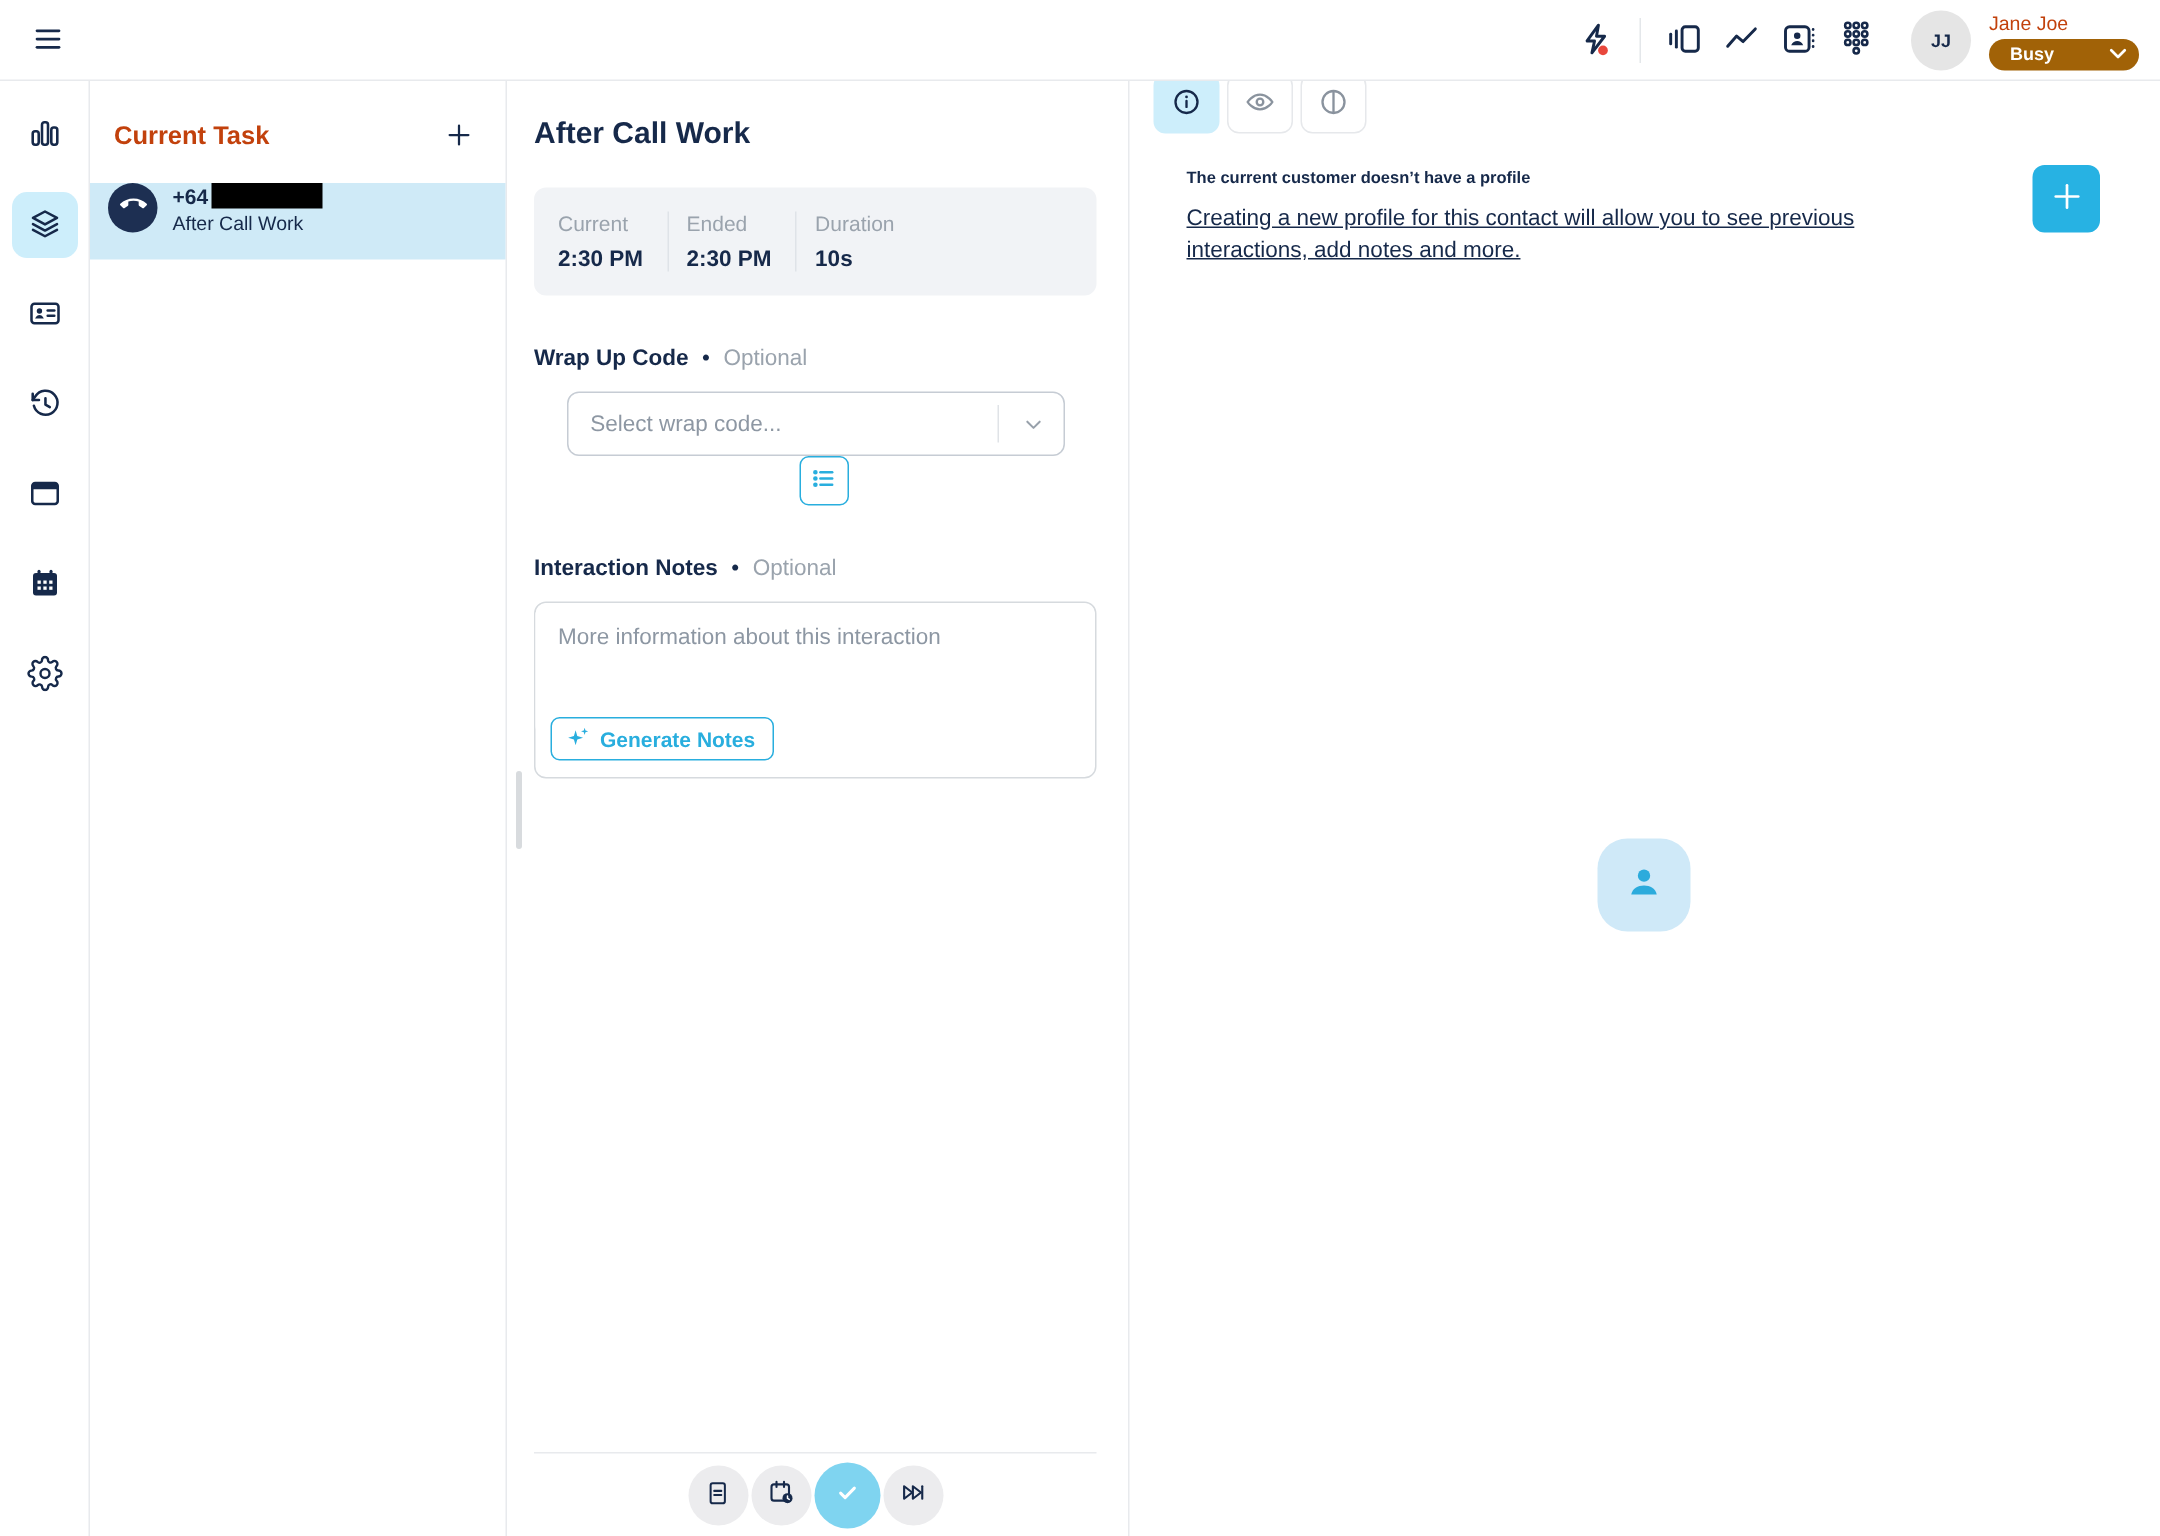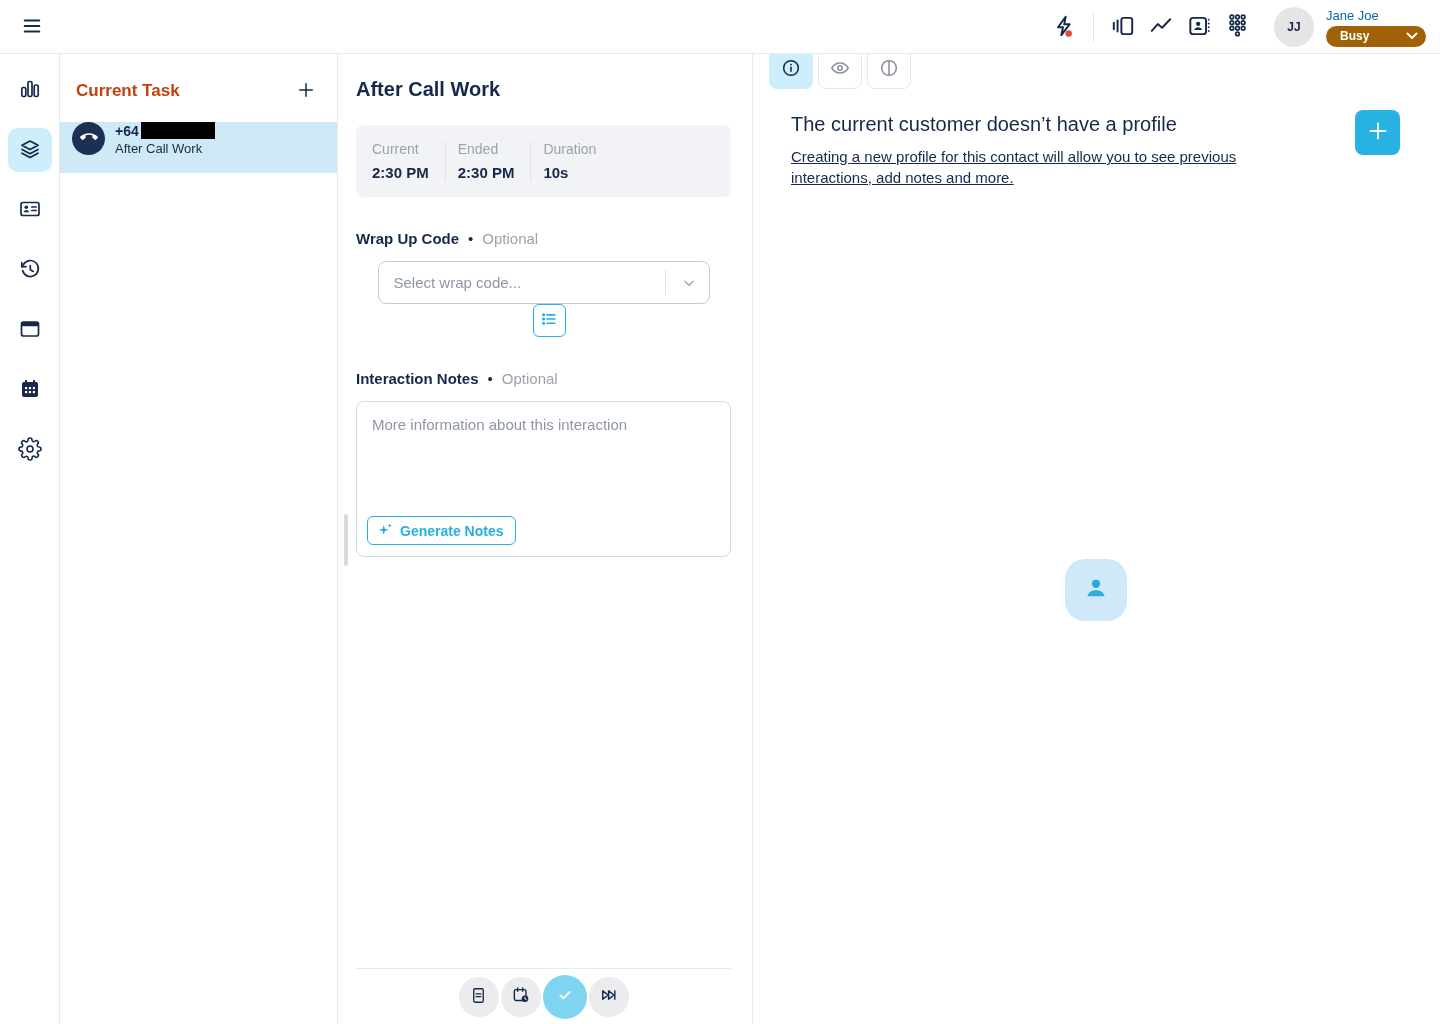--- a/index.html
+++ b/index.html
@@ -13,21 +13,21 @@
   .hamburger { position:absolute; left:16px; top:13px; width:32px; height:28px;
                background:none; border:none; cursor:pointer; display:flex; align-items:center; justify-content:center; }
   .topbar-right { position:absolute; right:14px; top:0; height:54px; display:flex; align-items:center; }
   .icon-btn { background:none; border:none; cursor:pointer; width:38px; height:38px;
               display:flex; align-items:center; justify-content:center; position:relative; }
   .tb-divider { width:1px; height:30px; background:#e4e7ea; margin:0 10px; }
   .tb-avatar { width:40px; height:40px; border-radius:50%; background:#e5e5e5; color:#16294a;
                font-weight:bold; font-size:12px; display:flex; align-items:center; justify-content:center;
                margin:0 12px 0 18px; cursor:pointer; }
   .user-meta { display:flex; flex-direction:column; align-items:flex-start; }
-  .user-name { font-size:13px; color:#0369a1; margin-bottom:3px; }
+  .user-name { font-size:13px; color:#c2410c; margin-bottom:3px; }
   .status-pill { width:100px; height:21px; border:none; border-radius:11px; background:#a16207;
                  color:#fff; font-weight:bold; font-size:12px; display:flex; align-items:center;
                  justify-content:space-between; padding:0 8px 0 14px; cursor:pointer;
                  font-family:"Liberation Sans", sans-serif; }
 
   
   .sidebar { position:absolute; left:0; top:54px; width:60px; height:970px; background:#fff;
              border-right:1px solid #e8eaed; display:flex; flex-direction:column; align-items:center;
              padding-top:14px; z-index:4; }
   .rail-btn { width:44px; height:44px; border:none; background:none; border-radius:10px;
@@ -70,21 +70,21 @@
   .wrap-row { display:flex; align-items:center; margin-top:14px;flex-direction:column; }
   .select-box { position:relative; width:332px; height:43px; }
   .select-input { width:100%; height:100%; border:1px solid #c6ccd4; border-radius:8px;
                   font-size:15px; color:#16294a; padding:0 58px 0 15px; outline:none;
                   font-family:"Liberation Sans", sans-serif; background:#fff; }
   .select-input::placeholder { color:#8d97a3; }
   .select-divider { position:absolute; right:44px; top:9px; width:1px; height:25px; background:#e0e3e7; }
   .select-chevron { position:absolute; right:12px; top:13px; pointer-events:none; }
   .wrap-list-btn { width:33px; height:33px; margin-left:11px; border:1.5px solid #29aede; border-radius:6px;
                    background:#fff; cursor:pointer; display:flex; align-items:center; justify-content:center; }
-  .notes-box { position:relative; margin-top:14px; width:375px; height:156px;
+  .notes-box { position:relative; margin-top:14px; width:375px; height:118px;
                border:1px solid #d6dade; border-radius:8px; }
   .notes-textarea { width:100%; height:90px; border:none; resize:none; outline:none; border-radius:8px;
                     font-size:15px; color:#16294a; padding:14px 15px; font-family:"Liberation Sans", sans-serif; }
   .notes-textarea::placeholder { color:#8d97a3; }
   .generate-btn { position:absolute; left:10px; bottom:11px; height:29px; padding:0 12px 0 9px;
                   border:1.5px solid #29aede; border-radius:6px; background:#fff; color:#29aede;
                   font-size:14px; font-weight:bold; display:flex; align-items:center; gap:6px; cursor:pointer;
                   font-family:"Liberation Sans", sans-serif; }
   .acw-footer { position:absolute; left:17px; bottom:0; width:375px; height:56px;
                 border-top:1px solid #e8eaed; display:flex; align-items:center; justify-content:center; gap:2px; }
@@ -97,21 +97,21 @@
   .thumb-right { left:758px; top:514px; }
 
   
   .customer-panel { position:absolute; left:752px; top:54px; width:688px; height:970px; background:#fff;
                     border-left:1px solid #e8eaed; }
   .tab-row { display:flex; gap:5px; padding:0 0 0 16px; margin-top:-5px; }
   .tab-btn { width:44px; height:40px; border:1px solid #e6e8eb; border-radius:8px; background:#fff;
              display:flex; align-items:center; justify-content:center; cursor:pointer; }
   .tab-btn.active { border:none; background:#cdeefb; }
   .cust-head { display:flex; align-items:flex-start; justify-content:space-between; padding:24px 40px 0 38px; }
-  .cust-heading { font-size:20px; font-weight:normal; color:#16294a; }
+  .cust-heading { font-size:11px; font-weight:bold; color:#16294a; }
   .cust-body { font-size:15px; color:#16294a; line-height:1.4; margin-top:10px; max-width:472px;text-decoration:underline; }
   .add-profile-btn { width:45px; height:45px; border:none; border-radius:8px; background:#27b2e3;
                      display:flex; align-items:center; justify-content:center; cursor:pointer; flex:none; margin-top:-3px; }
   .cust-avatar { position:absolute; left:312px; top:505px; width:62px; height:62px; border-radius:20px;
                  background:#cfe9f8; display:flex; align-items:center; justify-content:center; }
 </style>
 </head>
 <body>
 
 <div class="app">

